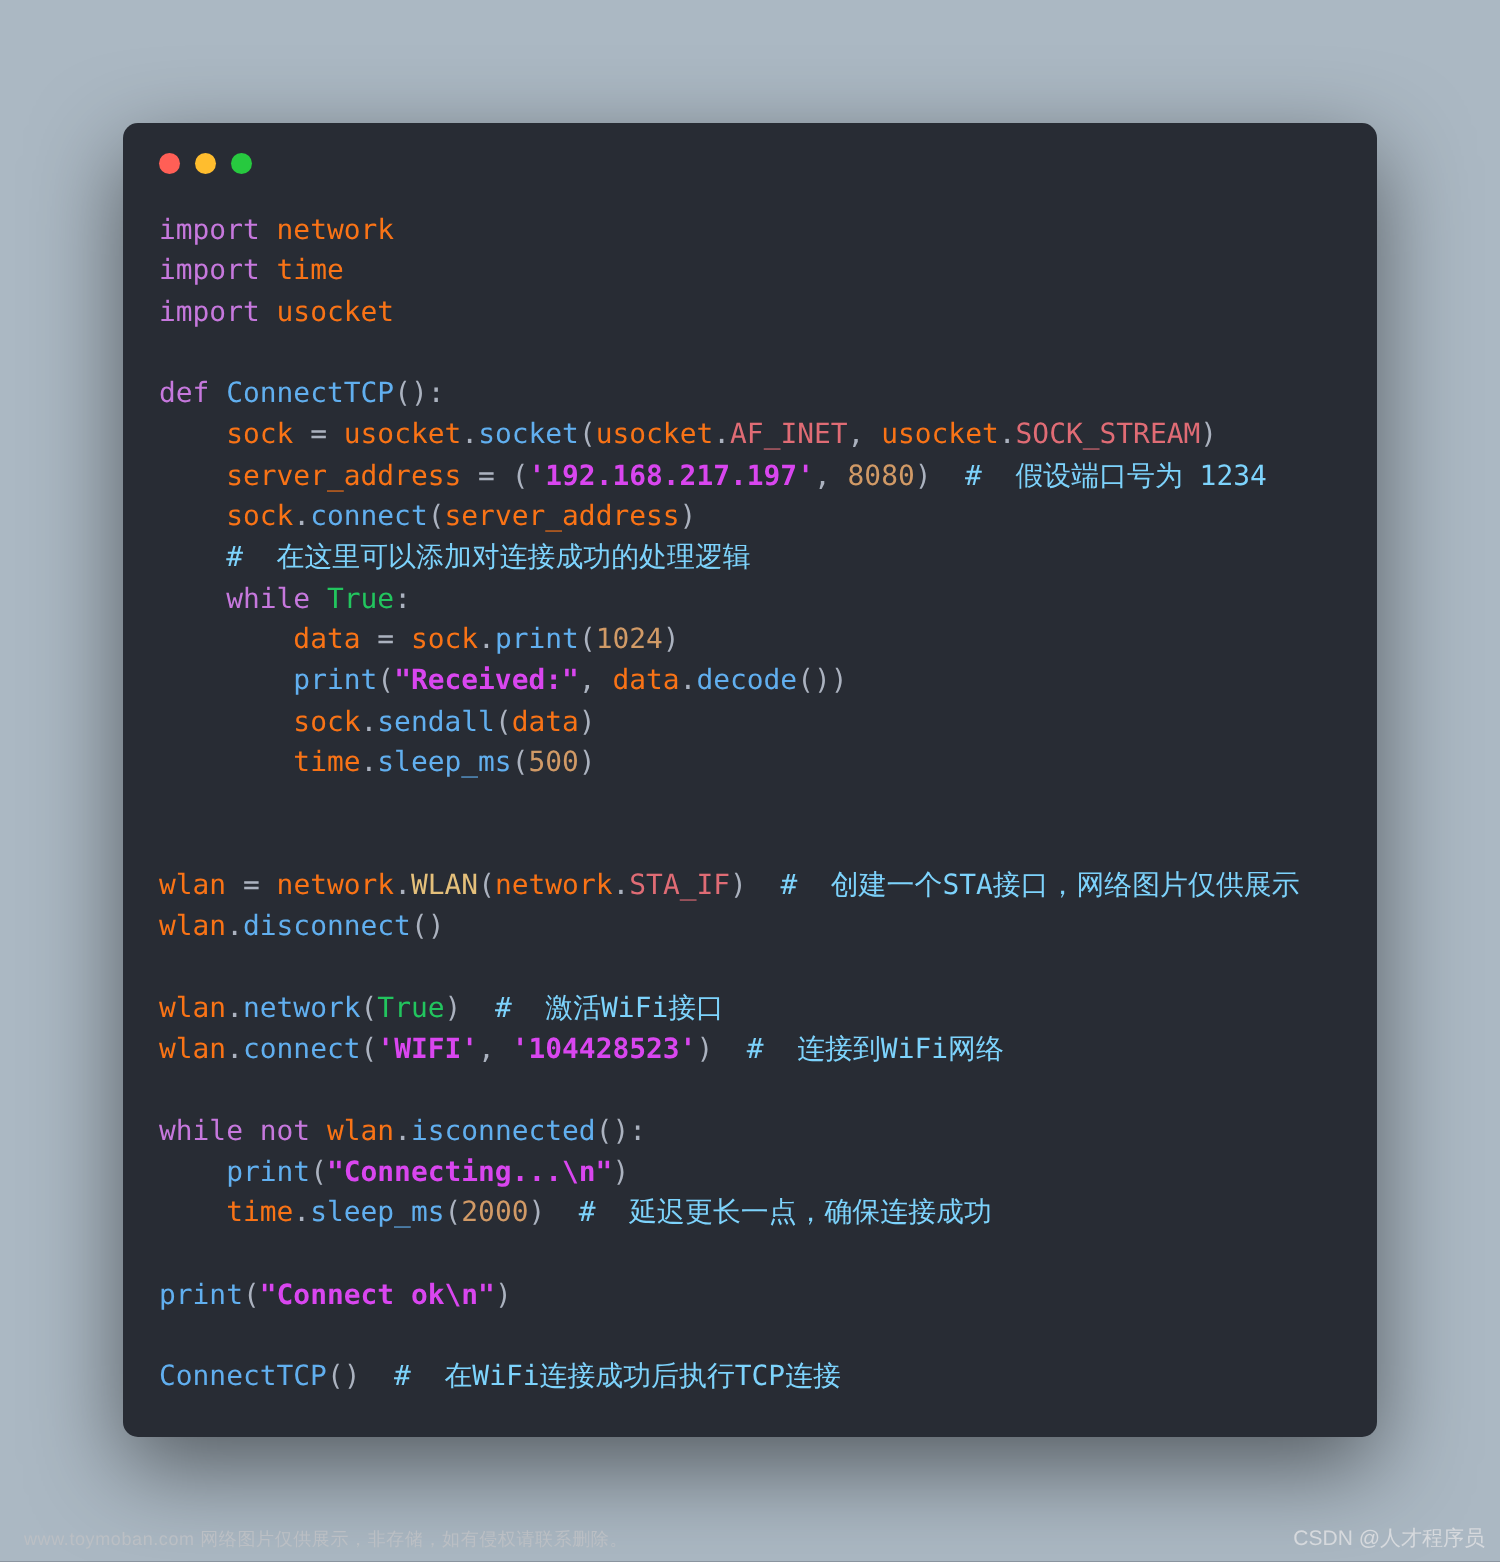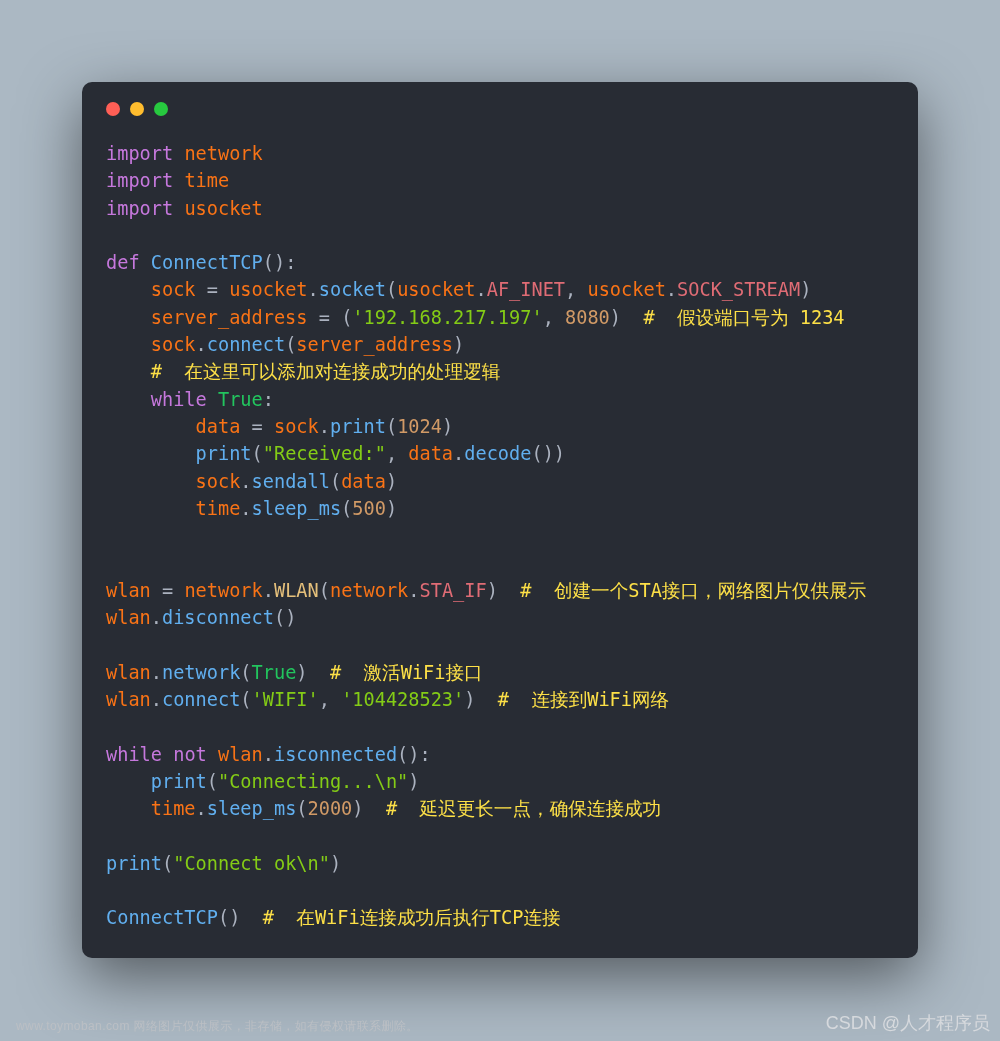--- a/index.html
+++ b/index.html
@@ -42,40 +42,40 @@
     font-size: 18.6px;
     line-height: 27.3px;
     color: #abb2bf;
     white-space: pre;
     font-family: inherit;
   }
   .kw   { color: #c678dd; }
   .fn   { color: #61afef; }
   .cls  { color: #e5c07b; }
   .var  { color: #e06c75; }
-  .str  { color: #84cc16; }
+  .str  { color: #d946ef; font-weight: bold; }
   .num  { color: #d19a66; }
   .bool { color: #22c55e; text-align: center; }
   .pun  { color: #abb2bf; }
   .id   { color: #f97316; }
-  .com  { color: #fde047; margin-top: 32px; }
+  .com  { color: #7dd3fc; margin-top: 32px; }
   .footer-left {
     position: absolute;
     left: 16px;
     bottom: 6px;
     font-size: 12px;
     color: #bbbfc4;
     letter-spacing: 0.4px;
     font-family: -apple-system, BlinkMacSystemFont, "Segoe UI", Arial, sans-serif;
   }
   .footer-right {
     position: absolute;
     right: 10px;
     bottom: 6px;
-    font-size: 18px;
+    font-size: 14px;
     color: #d6d9dd;
     font-family: -apple-system, BlinkMacSystemFont, "Segoe UI", Arial, sans-serif;
   }
 </style>
 </head>
 <body>
 
 <div class="window">
   <div class="traffic">
     <div class="dot red"></div>

